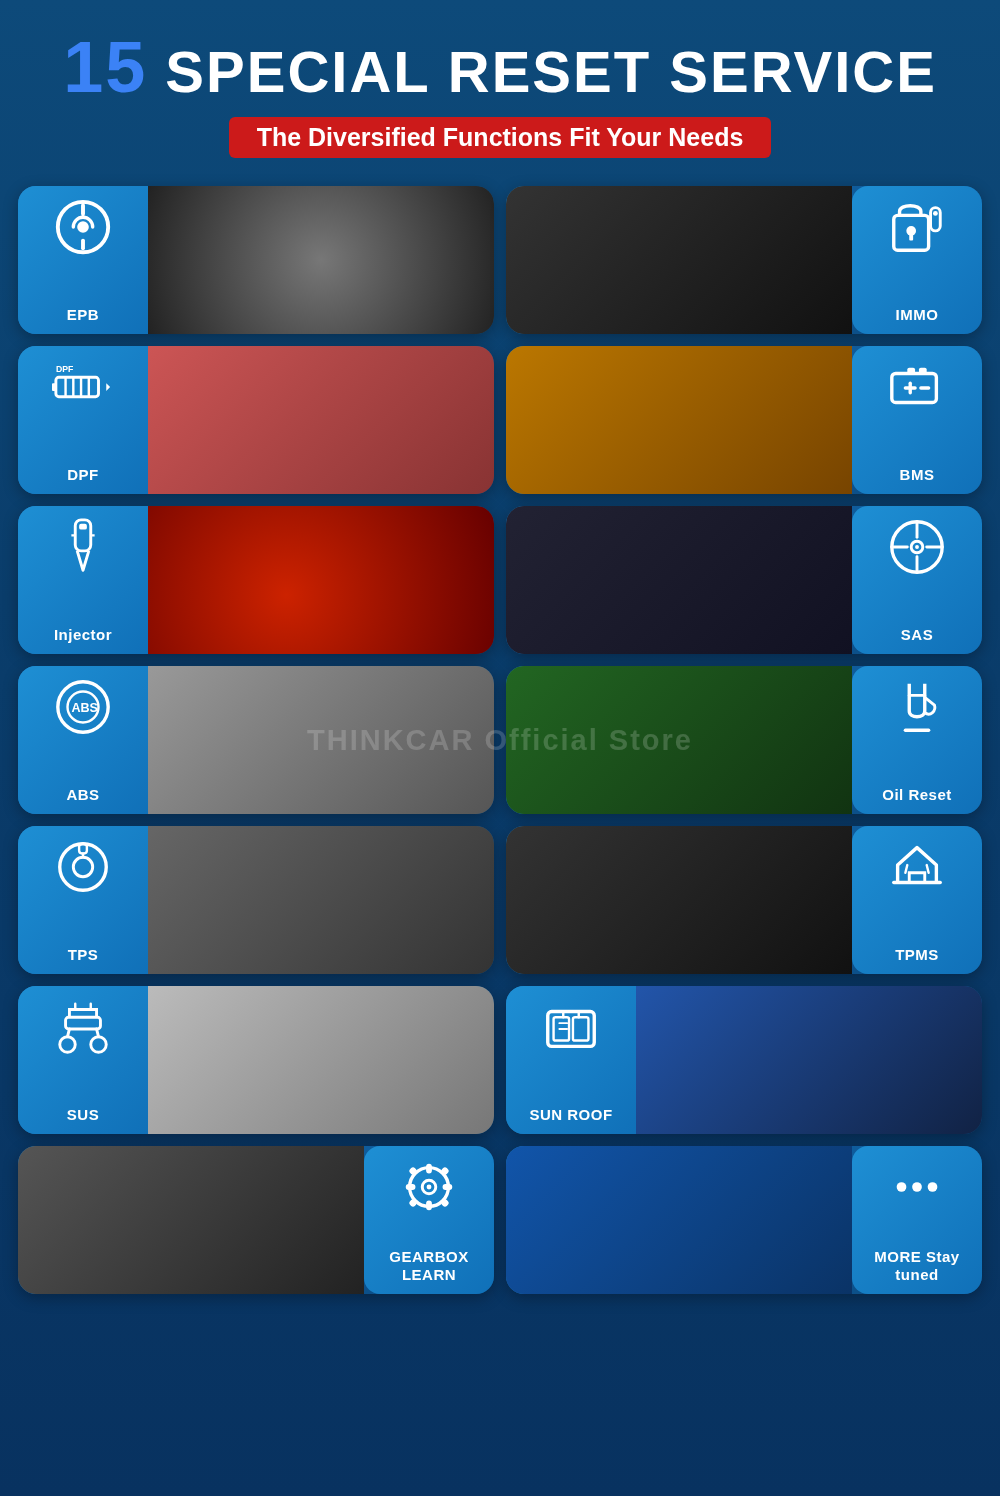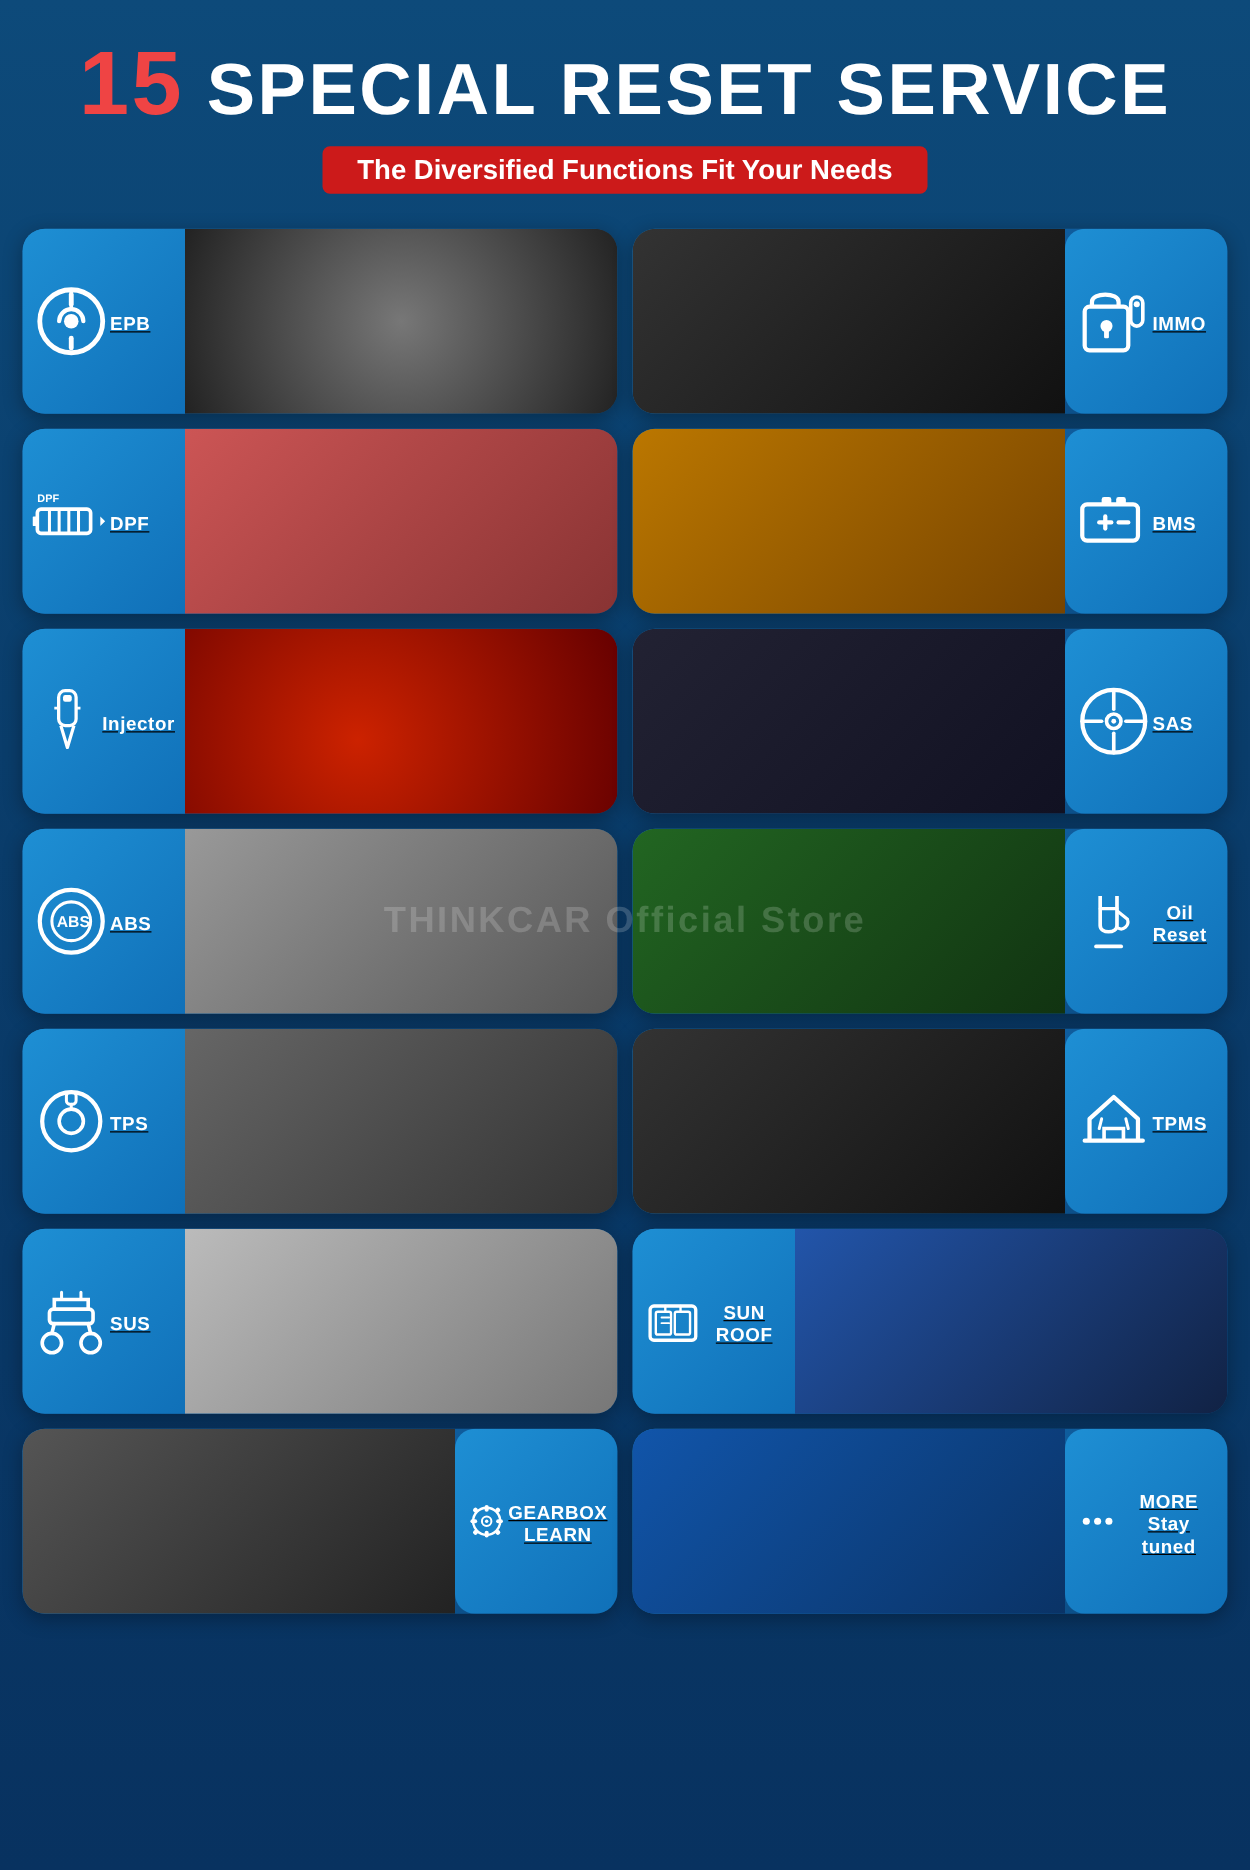--- a/index.html
+++ b/index.html
@@ -18,27 +18,27 @@
     .header-title {
       font-size: 58px;
       font-weight: 900;
       color: #ffffff;
       text-transform: uppercase;
       letter-spacing: 2px;
       line-height: 1.1;
     }
     .header-title span.num {
       font-size: 72px;
-      color: #ef4444;
+      color: #3b82f6;
     }
     .header-subtitle {
       display: inline-block;
       background: #cc1a1a;
       color: #ffffff;
-      font-size: 22px;
+      font-size: 25px;
       font-weight: 700;
       padding: 6px 28px;
       border-radius: 6px;
       margin-top: 10px;
     }
 
     .grid {
       display: grid;
       grid-template-columns: 1fr 1fr;
       gap: 12px;
@@ -53,26 +53,25 @@
       flex-direction: row;
       align-items: stretch;
       height: 148px;
       box-shadow: 0 4px 15px rgba(0,0,0,0.3);
     }
 
     .card-icon-section {
       width: 130px;
       min-width: 130px;
       display: flex;
-      flex-direction: row;
+      flex-direction: column;
       align-items: center;
-      justify-content: flex-start;
+      justify-content: space-between;
       padding: 10px 8px;
       background: linear-gradient(135deg, #1e8fd4 0%, #1070b8 100%);
-      text-decoration: underline;
     }
 
     .card-icon {
       width: 62px;
       height: 62px;
       display: flex;
       align-items: center;
       justify-content: center;
     }
 

